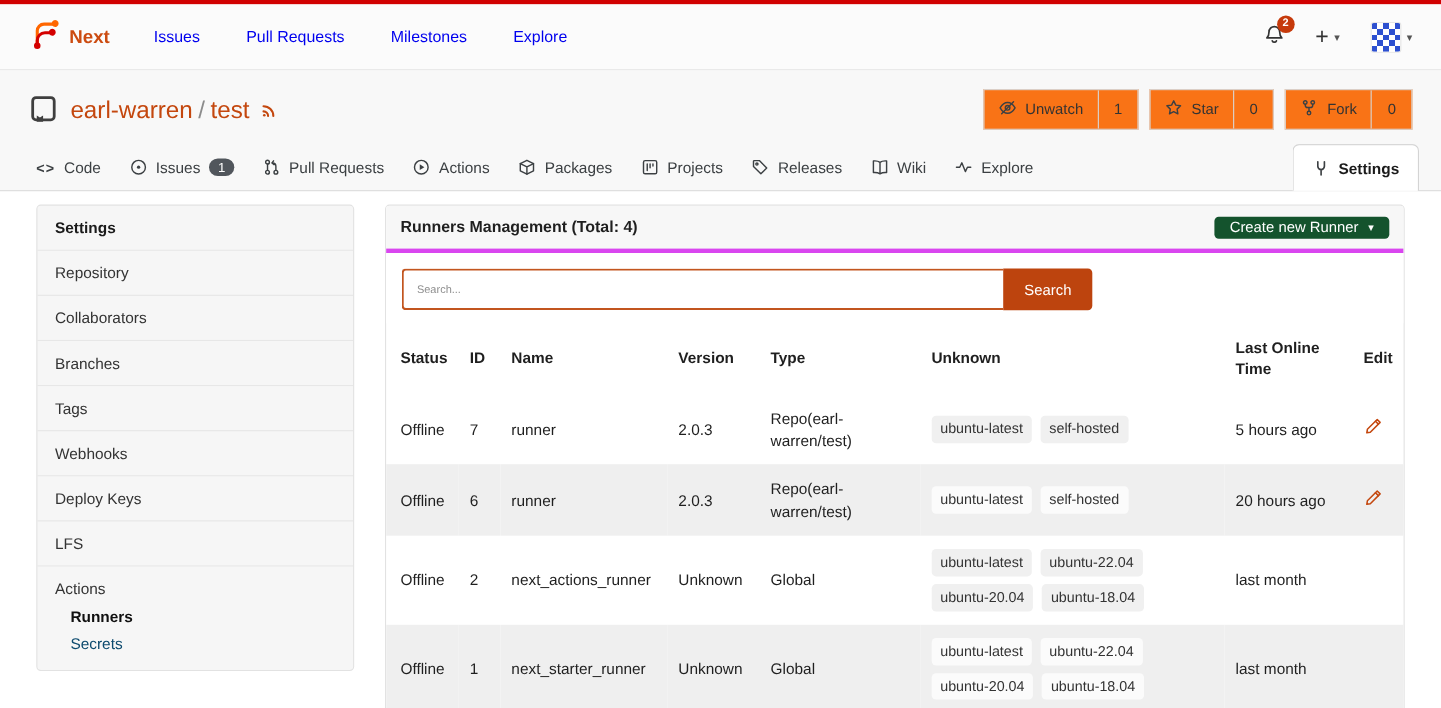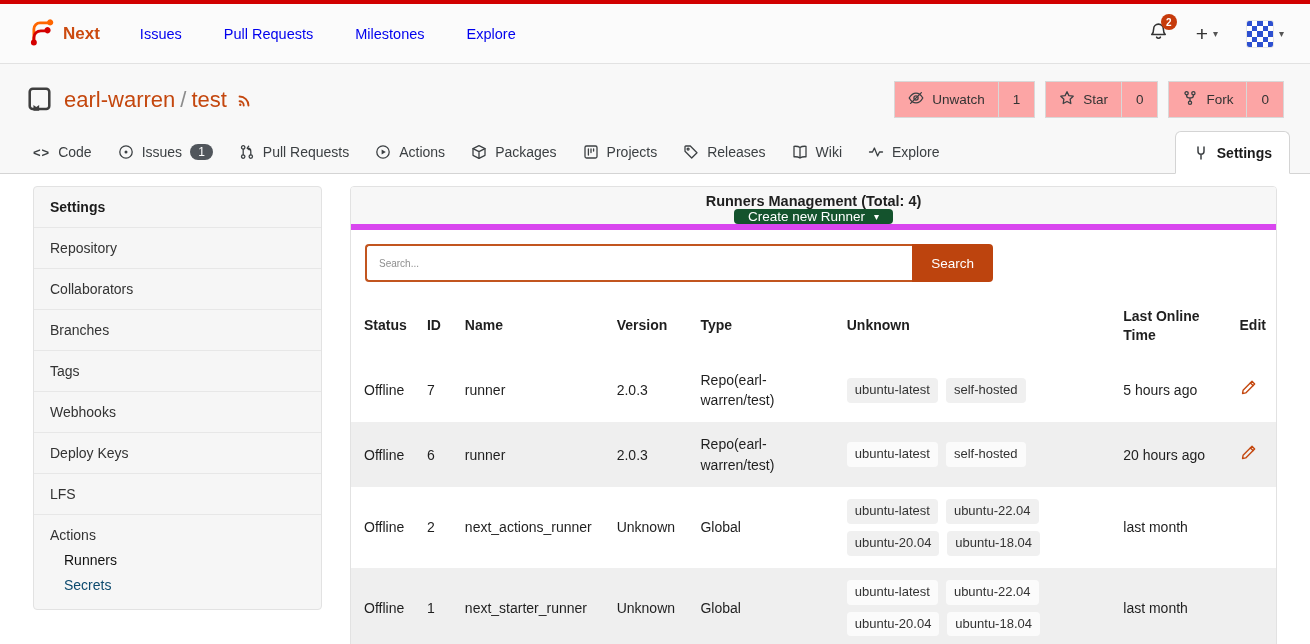--- a/index.html
+++ b/index.html
@@ -25,21 +25,21 @@
 
   
   .repo-section { background:#f8f8f8; }
   .repo-title-row { display:flex; align-items:center; padding:17px 26px 13px 26px; }
   .repo-icon { margin-right:11px; display:flex; }
   .repo-name { font-size:22px; }
   .repo-name a { color:#c4470e; }
   .repo-sep { color:#8c8c8c; padding:0 5px; }
   .rss { margin-left:9px; display:flex; cursor:pointer; }
   .repo-actions { margin-left:auto; display:flex; gap:10px; }
-  .action-btn { display:flex; background:#fca5a5; border:1px solid #d8d8d8; border-radius:0; overflow:hidden; font-size:13.5px; color:#333; cursor:pointer; }
+  .action-btn { display:flex; background:#f97316; border:1px solid #d8d8d8; border-radius:0; overflow:hidden; font-size:13.5px; color:#333; cursor:pointer; }
   .action-main { display:flex; align-items:center; gap:8px; padding:8px 13px; }
   .action-count { padding:8px 14px; border-left:1px solid #d8d8d8; display:flex; align-items:center; }
 
   
   .tabs-row { display:flex; align-items:stretch; padding:0 20px; border-bottom:1px solid #d4d4d4; height:43px; background:#f8f8f8; }
   .tab { display:flex; align-items:center; gap:8px; padding:0 13px; font-size:14px; color:#3c4043; cursor:pointer; }
   .tab .ticon { display:flex; align-items:center; color:#3c4043; }
   .code-glyph { font-size:13px; letter-spacing:1px; font-weight:bold; }
   .tab-badge { background:#51565c; color:#fff; font-size:12px; padding:1px 8px; border-radius:10px; }
   .tab-active { margin-left:auto; background:#fff; border:1px solid #d4d4d4; border-bottom:1px solid #fff; border-radius:6px 6px 0 0; margin-bottom:-1px; padding:0 17px; font-weight:600; color:#1b1b1b; }
@@ -47,25 +47,25 @@
   
   .content { display:flex; align-items:flex-start; padding:12px 33px 0 33px; gap:28px; background:#fff; }
 
   .sidebar { width:289px; background:#f6f6f6; border:1px solid #e2e2e2; border-radius:4px; font-size:14px; color:#333; flex-shrink:0; }
   .side-item { padding:12px 16px; border-bottom:1px solid #e7e7e7; cursor:pointer; }
   .side-header { font-weight:bold; color:#1b1b1b; }
   .side-group { padding:12px 16px 16px 16px; }
   .side-group-label { cursor:pointer; }
   .side-sub { padding-left:14px; }
   .side-sub-item { margin-top:9px; cursor:pointer; }
-  .side-sub-active { font-weight:normal; color:#111; }
+  .side-sub-active { font-weight:bold; color:#111; }
   .side-sub-muted { color:#0c4a6e; }
 
   .panel { flex:1; border:1px solid #e2e2e2; border-radius:4px; overflow:hidden; }
-  .panel-header { display:flex; align-items:center; justify-content:space-between; background:#f7f7f7; border-bottom:6px solid #d946ef; padding:6px 13px; height:43px;flex-direction:column; }
+  .panel-header { display:flex; align-items:center; justify-content:space-between; background:#f7f7f7; border-bottom:4px solid #d946ef; padding:6px 13px; height:43px; }
   .panel-title { font-weight:bold; font-size:14.5px; color:#1f1f1f; }
   .create-btn { background:#14532d; color:#fff; border:none; border-radius:4px; padding:0 14px; height:20px; font-size:13.5px; display:flex; align-items:center; gap:9px; cursor:pointer; font-family:inherit; }
   .create-btn .caret { color:#fff; }
 
   .search-row { padding:14px 14px 12px 14px; background:#fff; }
   .search-group { display:flex; width:628px; }
   .search-input { flex:1; height:38px; border:2px solid #c2551f; border-right:none; border-radius:4px 0 0 4px; padding:0 12px; font-size:10px; outline:none; font-family:inherit; color:#333; }
   .search-input::placeholder { color:#8f8f8f; }
   .search-btn { height:38px; background:#bd440e; color:#fff; border:none; border-radius:0 4px 4px 0; padding:0 19px; font-size:13.5px; cursor:pointer; font-family:inherit; }
 

